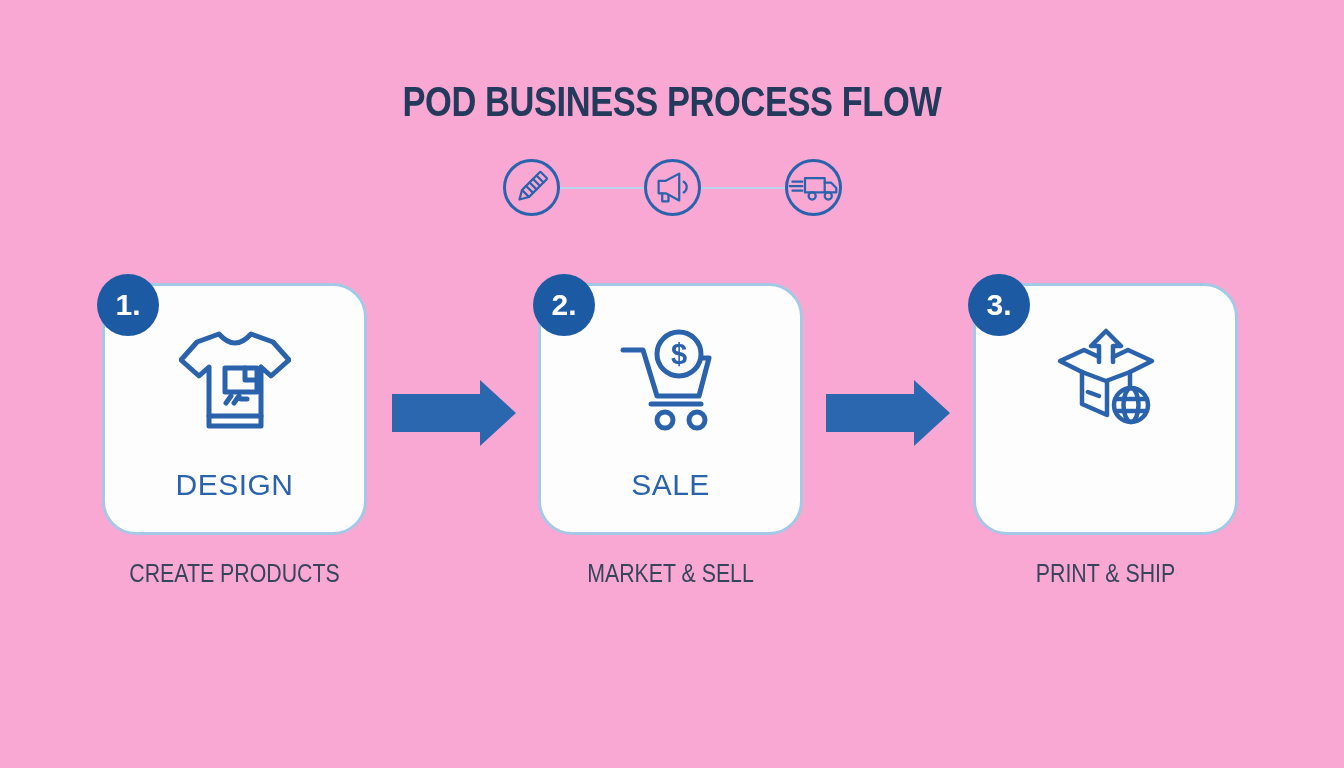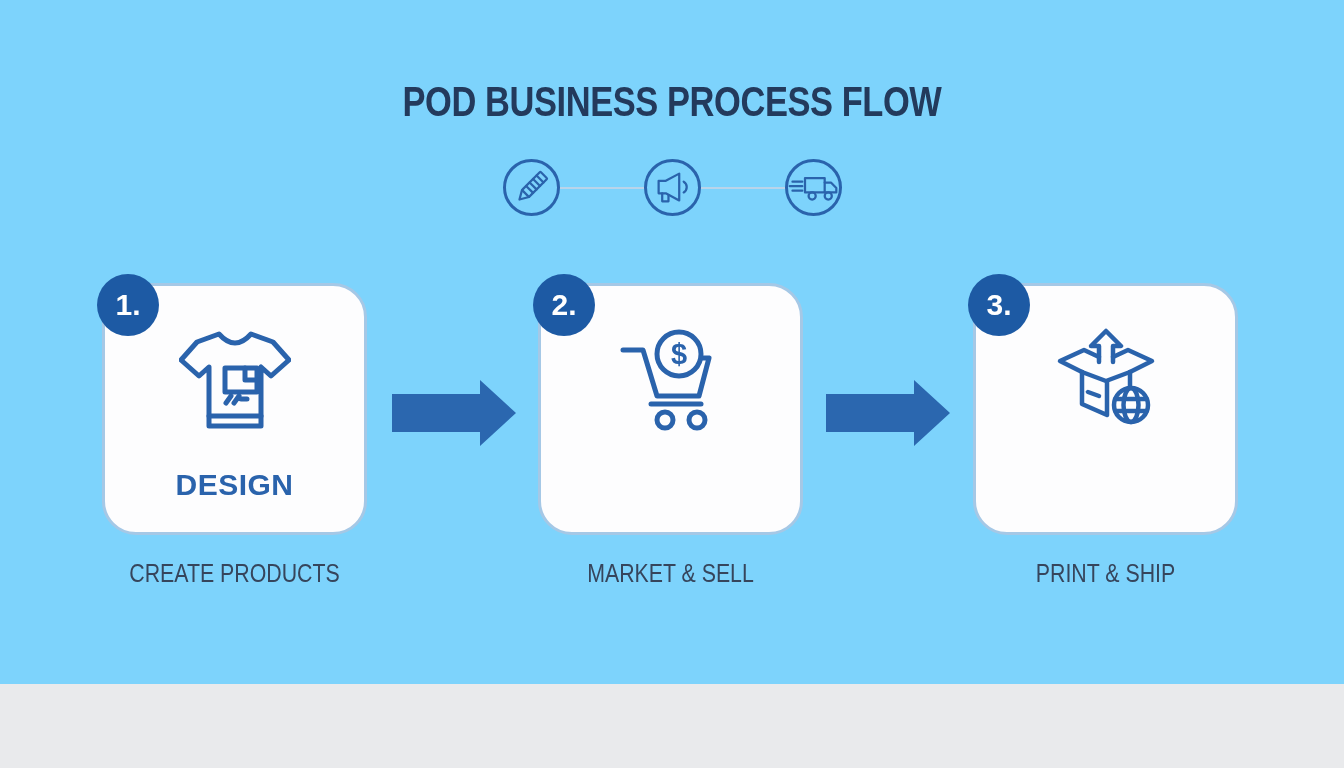--- a/index.html
+++ b/index.html
@@ -2,22 +2,22 @@
 <html><head>
 <meta charset="utf-8">
 <style>
   html,body{margin:0;padding:0;}
   body{
     font-family:"Liberation Sans", sans-serif;
     background:#e9eaec;
   }
   .stage{
     position:relative;
-    width:1344px;height:684px;
-    background:#7dd3fc;
+    width:1344px;height:768px;
+    background:#f9a8d4;
     overflow:hidden;
   }
   
   .title{
     position:absolute;top:80px;left:0;width:100%;
     text-align:center;
     font-size:42px;line-height:44px;font-weight:bold;
     color:#233a5c;letter-spacing:-0.5px;
     transform:scaleX(0.82);transform-origin:center;
   }
@@ -50,21 +50,21 @@
     display:flex;align-items:center;justify-content:center;
     font-size:30px;font-weight:bold;
   }
   .card-icon{
     position:absolute;top:42px;left:50%;transform:translateX(-50%);
     color:#2a63ac;
   }
   .card-label{
     position:absolute;top:184px;left:0;width:100%;
     text-align:center;
-    font-size:30px;line-height:30px;font-weight:bold;
+    font-size:30px;line-height:30px;font-weight:normal;
     color:#2a63ac;letter-spacing:0.5px;
   }
   
   .sublabel{
     position:absolute;top:560px;width:265px;
     text-align:center;
     font-size:26px;line-height:26px;
     color:#36455c;
     transform:scaleX(0.82);transform-origin:center;
   }
@@ -145,20 +145,21 @@
     <div class="card-icon">
       <svg class="line-icon" width="112" height="104" viewBox="0 0 112 104" stroke-width="5">
         <path d="M8,22 H28 L42,68 H84 L94,30 H82"></path>
         <path d="M36,76 H86"></path>
         <circle cx="50" cy="92" r="8"></circle>
         <circle cx="82" cy="92" r="8"></circle>
         <circle class="filled" cx="64" cy="26" r="22"></circle>
         <text x="64" y="36" text-anchor="middle" font-size="29" font-weight="bold" font-family="Liberation Sans, sans-serif">$</text>
       </svg>
     </div>
+    <div class="card-label">SALE</div>
   </div>
 
   <svg class="arrow arrow2" width="124" height="66" viewBox="0 0 124 66">
     <polygon points="0,14 88,14 88,0 124,33 88,66 88,52 0,52"></polygon>
   </svg>
 
   <div class="card card3">
     <div class="badge">
       <span>3.</span>
     </div>

